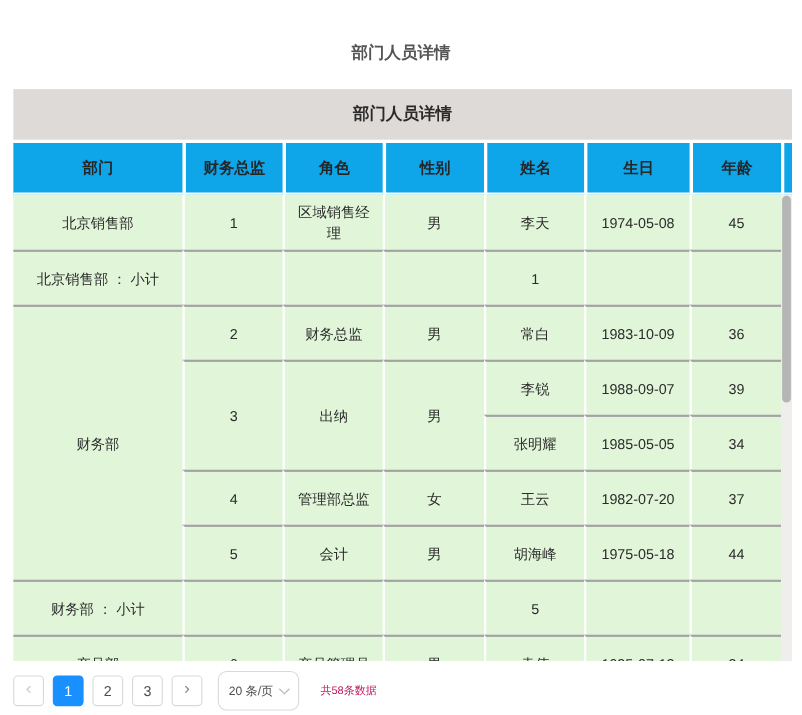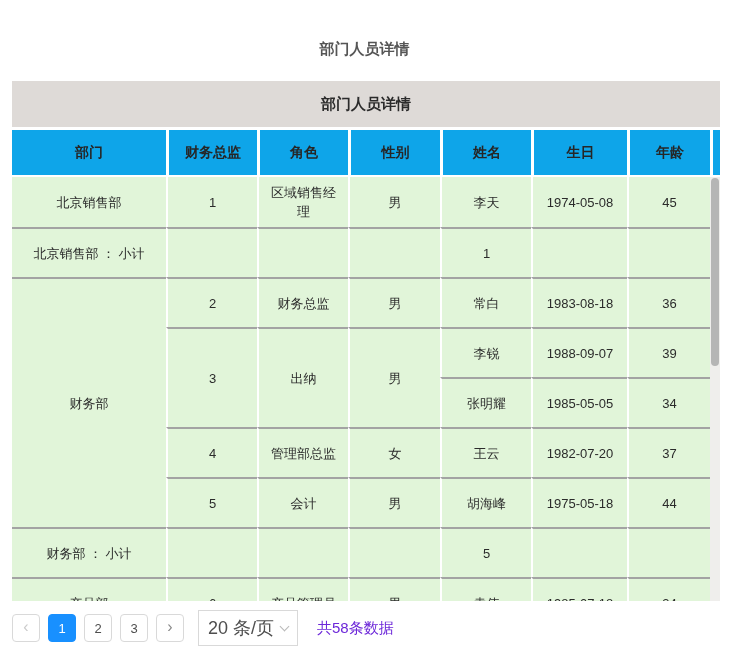--- a/index.html
+++ b/index.html
@@ -22,25 +22,25 @@
   .sb-thumb{position:absolute;top:1px;left:1px;width:8px;height:188px;background:#b5b5b5;border-radius:4px;}
   .pagination{margin:13px 0 0 12px;display:flex;align-items:center;height:28px;}
   .pg-btn{min-width:28px;height:28px;box-sizing:border-box;border:1px solid #d9d9d9;border-radius:4px;
     background:#ffffff;display:flex;align-items:center;justify-content:center;
     font-size:13px;color:#4e4e4e;cursor:pointer;margin-right:8px;padding:0;font-family:inherit;}
   .pg-btn.active{background:#1890ff;border-color:#1890ff;color:#ffffff;}
   .chev{font-size:16px;line-height:1;position:relative;top:-1px;}
   .chev-prev{color:#cccccc;}
   .chev-next{color:#8a8a8a;}
   #pages{display:flex;}
-  .size-select{height:36px;box-sizing:border-box;border:1px solid #d9d9d9;border-radius:0;background:#fff;
-    display:flex;align-items:center;padding:0 9px;font-size:18px;color:#4e4e4e;margin-left:6px;cursor:pointer;}
+  .size-select{height:36px;box-sizing:border-box;border:1px solid #d9d9d9;border-radius:8px;background:#fff;
+    display:flex;align-items:center;padding:0 9px;font-size:11px;color:#4e4e4e;margin-left:6px;cursor:pointer;}
   .caret{width:6px;height:6px;border-right:1.5px solid #b8b8b8;border-bottom:1.5px solid #b8b8b8;
     transform:rotate(45deg);margin-left:7px;position:relative;top:-2px;}
-  .total{font-size:15px;color:#6d28d9;margin-left:19px;}
+  .total{font-size:10px;color:#be185d;margin-left:19px;}
 </style>
 </head>
 <body>
 
 <div class="page-title">部门人员详情</div>
 
 <div class="card">
   <div class="caption">部门人员详情</div>
   <table class="grid">
     <colgroup>
@@ -83,21 +83,21 @@
           <td>1</td>
           <td></td>
           <td></td>
         </tr>
         <tr>
           <td rowspan="5" class="col0">财务部</td>
           <td>2</td>
           <td>财务总监</td>
           <td>男</td>
           <td>常白</td>
-          <td>1983-08-18</td>
+          <td>1983-10-09</td>
           <td>36</td>
         </tr>
         <tr>
           <td rowspan="2">3</td>
           <td rowspan="2">出纳</td>
           <td rowspan="2">男</td>
           <td>李锐</td>
           <td>1988-09-07</td>
           <td>39</td>
         </tr>

